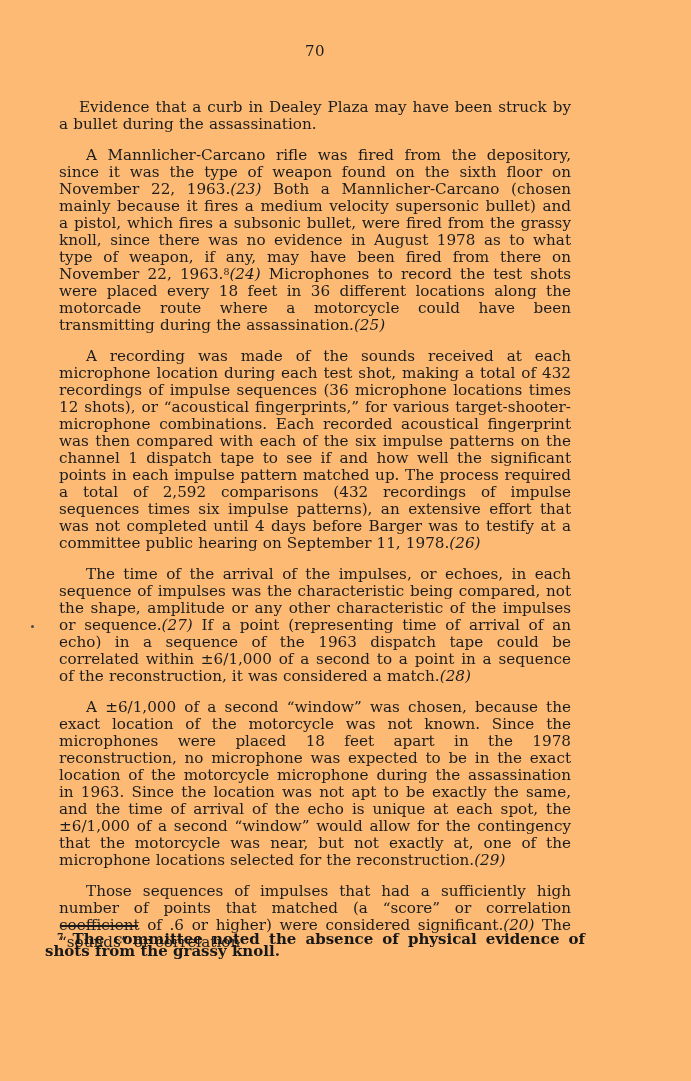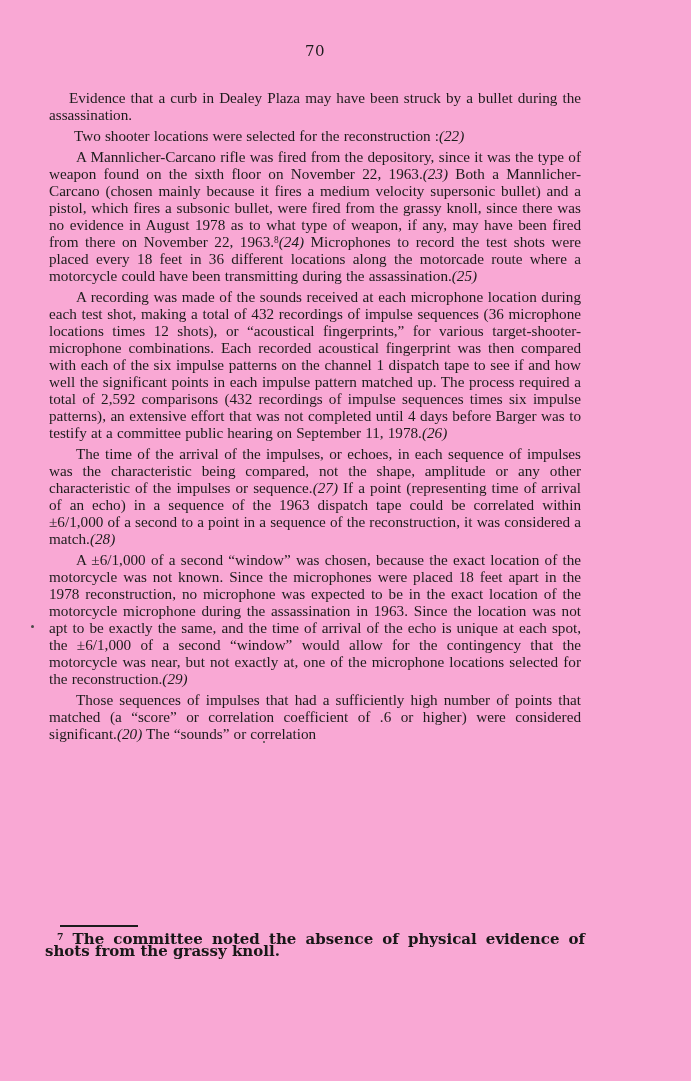--- a/index.html
+++ b/index.html
@@ -5,21 +5,21 @@
   html, body {
     margin: 0;
     padding: 0;
     background: #e8e8e6;
   }
   .page {
     position: relative;
     width: 691px;
     height: 1081px;
     margin: 0 auto;
-    background: #f9a8d4;
+    background: #fdba74;
     font-family: "DejaVu Serif", serif;
     color: #1c1c1c;
     overflow: hidden;
   }
   .page-number {
     position: absolute;
     top: 42px;
     left: 45px;
     width: 540px;
     text-align: center;
@@ -32,23 +32,22 @@
     left: 45px;
     width: 540px;
     font-size: 15.2px;
     line-height: 17px;
     text-align: justify;
     -webkit-hyphens: auto;
     hyphens: auto;
     word-spacing: 0.02em;
   }
   .body-text p {
-    margin: 4px;
+    margin: 14px;
     padding: 0;
-    font-family: Liberation Serif, serif;
   }
   
   .hang {
     padding-left: 40px;
     text-indent: 20px;
   }
   
   .lead {
     text-indent: 25px;
   }
@@ -100,21 +99,20 @@
 </style>
 </head>
 <body>
 
 <div class="page">
 
   <div class="page-number">70</div>
 
   <main class="body-text">
     <p class="hang"><span>Evidence that a curb in Dealey Plaza may have been struck by a bullet during the assassination.</span></p>
-    <p class="lead"><span>Two shooter locations were selected for the reconstruction :</span><span class="cite">(22)</span></p>
     <p class="para"><span>A Mannlicher-Carcano rifle was fired from the depository, since it was the type of weapon found on the sixth floor on November 22, 1963.</span><span class="cite">(23)</span><span> Both a Mannlicher-Carcano (chosen mainly because it fires a medium velocity supersonic bullet) and a pistol, which fires a subsonic bullet, were fired from the grassy knoll, since there was no evidence in August 1978 as to what type of weapon, if any, may have been fired from there on November 22, 1963.</span><sup>8</sup><span class="cite">(24)</span><span> Microphones to record the test shots were placed every 18 feet in 36 different locations along the motorcade route where a motorcycle could have been transmitting during the assassination.</span><span class="cite">(25)</span></p>
     <p class="para"><span>A recording was made of the sounds received at each microphone location during each test shot, making a total of 432 recordings of impulse sequences (36 microphone locations times 12 shots), or “acoustical fingerprints,” for various target-shooter-microphone combinations. Each recorded acoustical fingerprint was then compared with each of the six impulse patterns on the channel 1 dispatch tape to see if and how well the significant points in each impulse pattern matched up. The process required a total of 2,592 comparisons (432 recordings of impulse sequences times six impulse patterns), an extensive effort that was not completed until 4 days before Barger was to testify at a committee public hearing on September 11, 1978.</span><span class="cite">(26)</span></p>
     <p class="para"><span>The time of the arrival of the impulses, or echoes, in each sequence of impulses was the characteristic being compared, not the shape, amplitude or any other characteristic of the impulses or sequence.</span><span class="cite">(27)</span><span> If a point (representing time of arrival of an echo) in a sequence of the 1963 dispatch tape could be correlated within ±6/1,000 of a second to a point in a sequence of the reconstruction, it was considered a match.</span><span class="cite">(28)</span></p>
     <p class="para"><span>A ±6/1,000 of a second “window” was chosen, because the exact location of the motorcycle was not known. Since the microphones were placed 18 feet apart in the 1978 reconstruction, no microphone was expected to be in the exact location of the motorcycle microphone during the assassination in 1963. Since the location was not apt to be exactly the same, and the time of arrival of the echo is unique at each spot, the ±6/1,000 of a second “window” would allow for the contingency that the motorcycle was near, but not exactly at, one of the microphone locations selected for the reconstruction.</span><span class="cite">(29)</span></p>
     <p class="para"><span>Those sequences of impulses that had a sufficiently high number of points that matched (a “score” or correlation coefficient of .6 or higher) were considered significant.</span><span class="cite">(20)</span><span> The “sounds” or correlation</span></p>
   </main>
 
   <div class="footnote-rule"></div>
 
   <footer class="footnotes">

